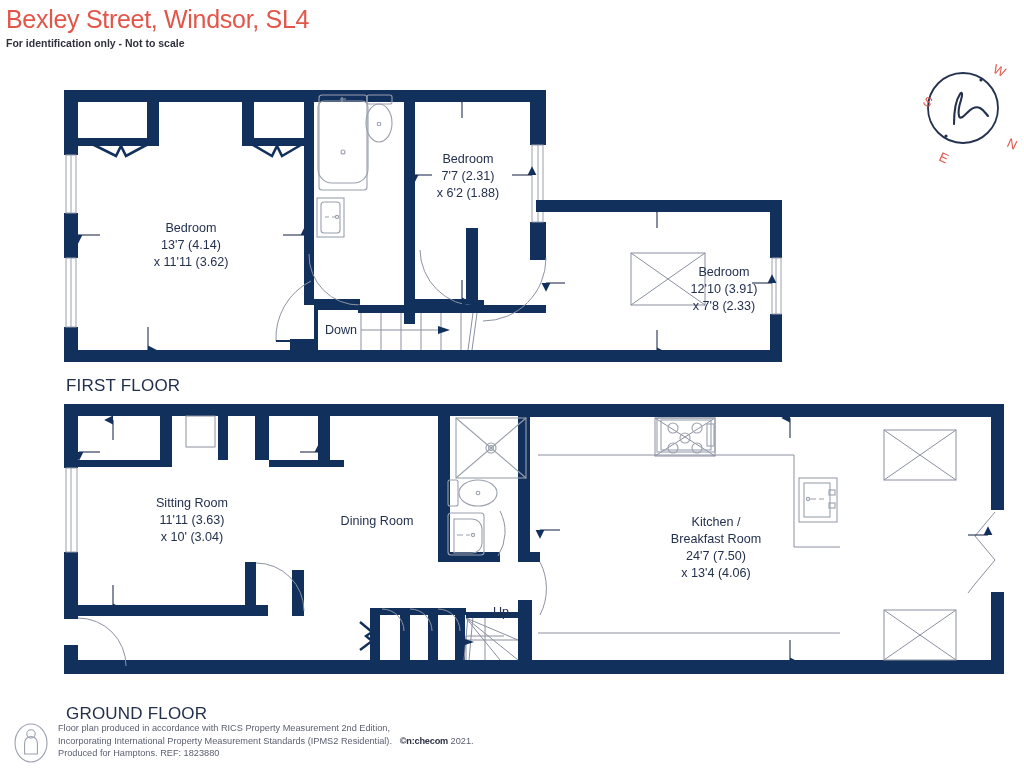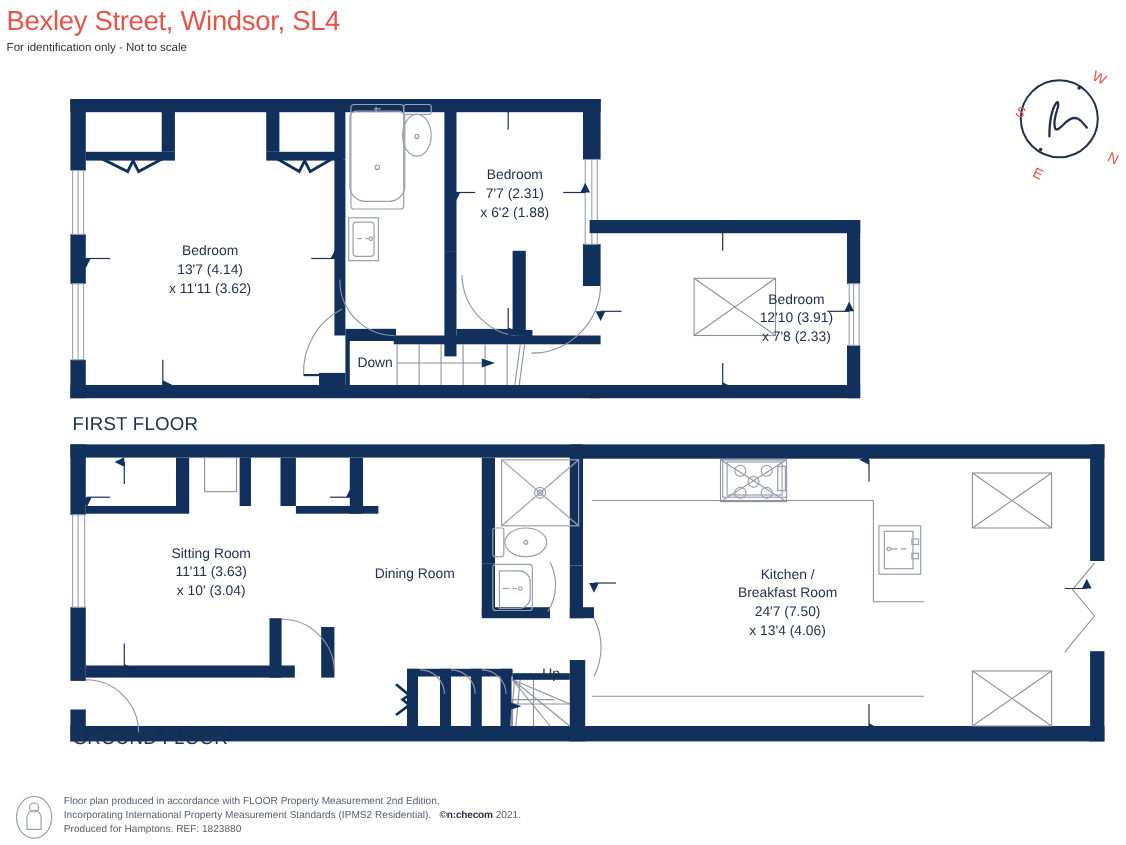--- a/index.html
+++ b/index.html
@@ -31,38 +31,39 @@
     line-height: 21px;
     margin-top: 1px;
     white-space: nowrap;
   }
   #disclaimer {
     color: #31313f;
     font-size: 10.5px;
     line-height: 14px;
     margin-top: 2px;
     white-space: nowrap;
+    font-weight: bold;
   }
 
   
   #compass { position: absolute; left: 908px; top: 42px; width: 112px; height: 122px; }
 
   
   #plan-area { position: absolute; left: 0; top: 0; width: 1024px; height: 768px; }
 
   
   .floor-caption {
     position: absolute;
     color: #22304e;
     font-size: 17px;
     letter-spacing: 0.2px;
     white-space: nowrap;
   }
   #caption-first  { left: 66px; top: 376px; }
-  #caption-ground { left: 66px; top: 661px; }
+  #caption-ground { left: 66px; top: 704px; }
 
   
   #footer {
     position: absolute; left: 14px; top: 722px;
     display: flex; align-items: flex-start; gap: 10px;
   }
   #footer-icon { width: 34px; height: 40px; flex: none; margin-top: 1px; }
   #footer-text { font-size: 9.2px; line-height: 12.6px; color: #5b6070; white-space: nowrap; }
   #footer-text .row { display: block; }
   .brand { color: #2c3245; font-weight: bold; letter-spacing: -0.2px; }
@@ -441,21 +442,21 @@
   <div class="floor-caption" id="caption-first">FIRST FLOOR</div>
   <div class="floor-caption" id="caption-ground">GROUND FLOOR</div>
 
   <div id="footer">
     <svg id="footer-icon" viewBox="0 0 34 40">
       <ellipse cx="17" cy="20" rx="16" ry="19" fill="none" stroke="#9aa0ad" stroke-width="1.1"></ellipse>
       <circle cx="17" cy="11" r="4.2" fill="none" stroke="#9aa0ad" stroke-width="1.1"></circle>
       <path d="M10.6 31 v-11 a6.4 6.4 0 0 1 12.8 0 v11 z" fill="none" stroke="#9aa0ad" stroke-width="1.1"></path>
     </svg>
     <div id="footer-text">
-      <span class="row">Floor plan produced in accordance with FLOOR Property Measurement 2nd Edition,</span>
+      <span class="row">Floor plan produced in accordance with RICS Property Measurement 2nd Edition,</span>
       <span class="row">
         <span>Incorporating International Property Measurement Standards (IPMS2 Residential).</span>
         &nbsp;&nbsp;<span class="brand">©n:checom</span>
         <span>2021.</span>
       </span>
       <span class="row">Produced for Hamptons.   REF: 1823880</span>
     </div>
   </div>
 
 </div>

